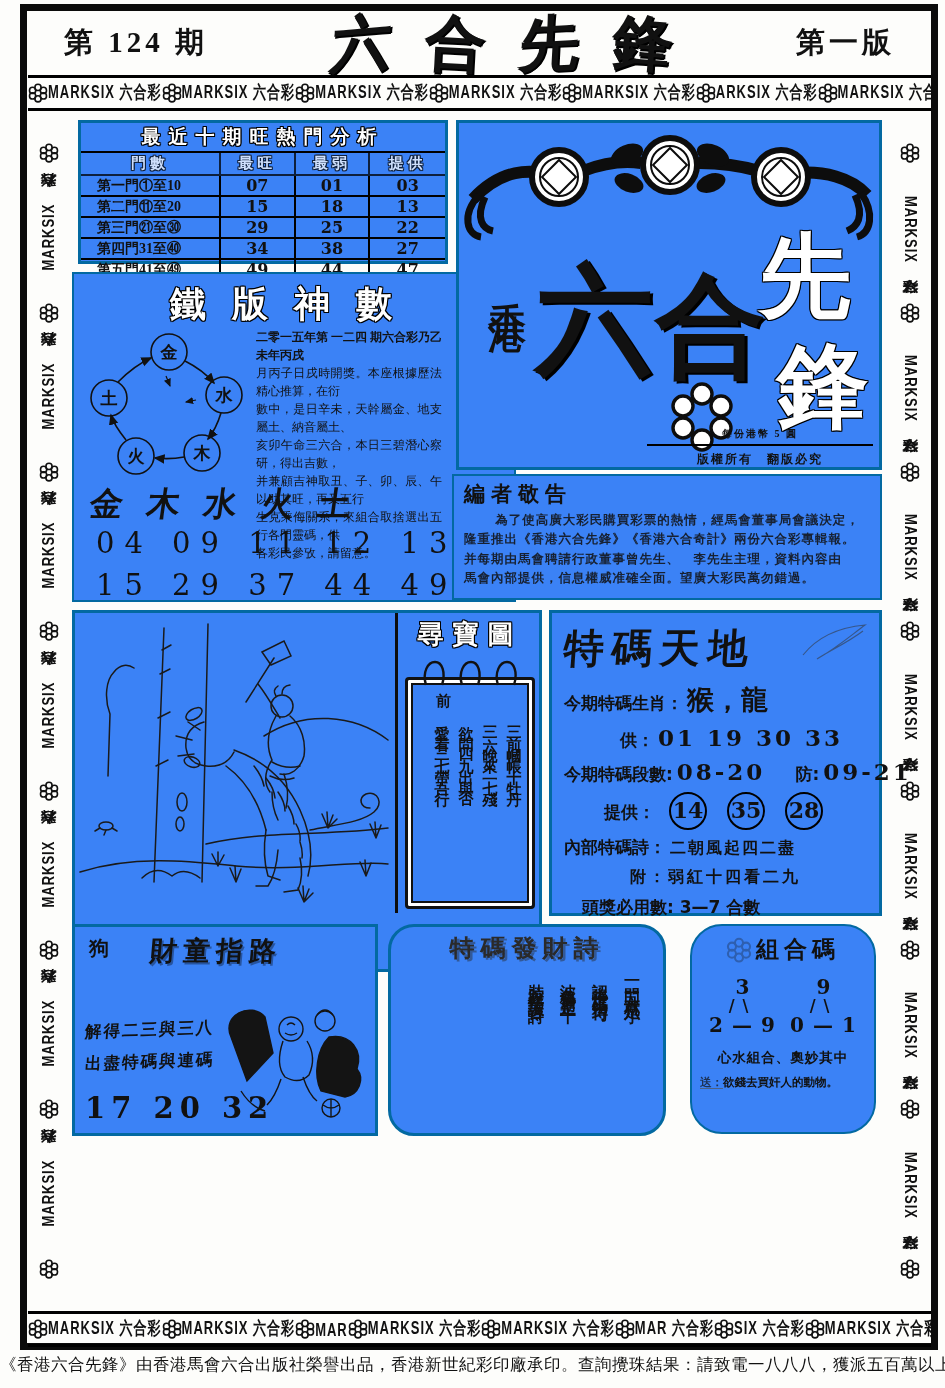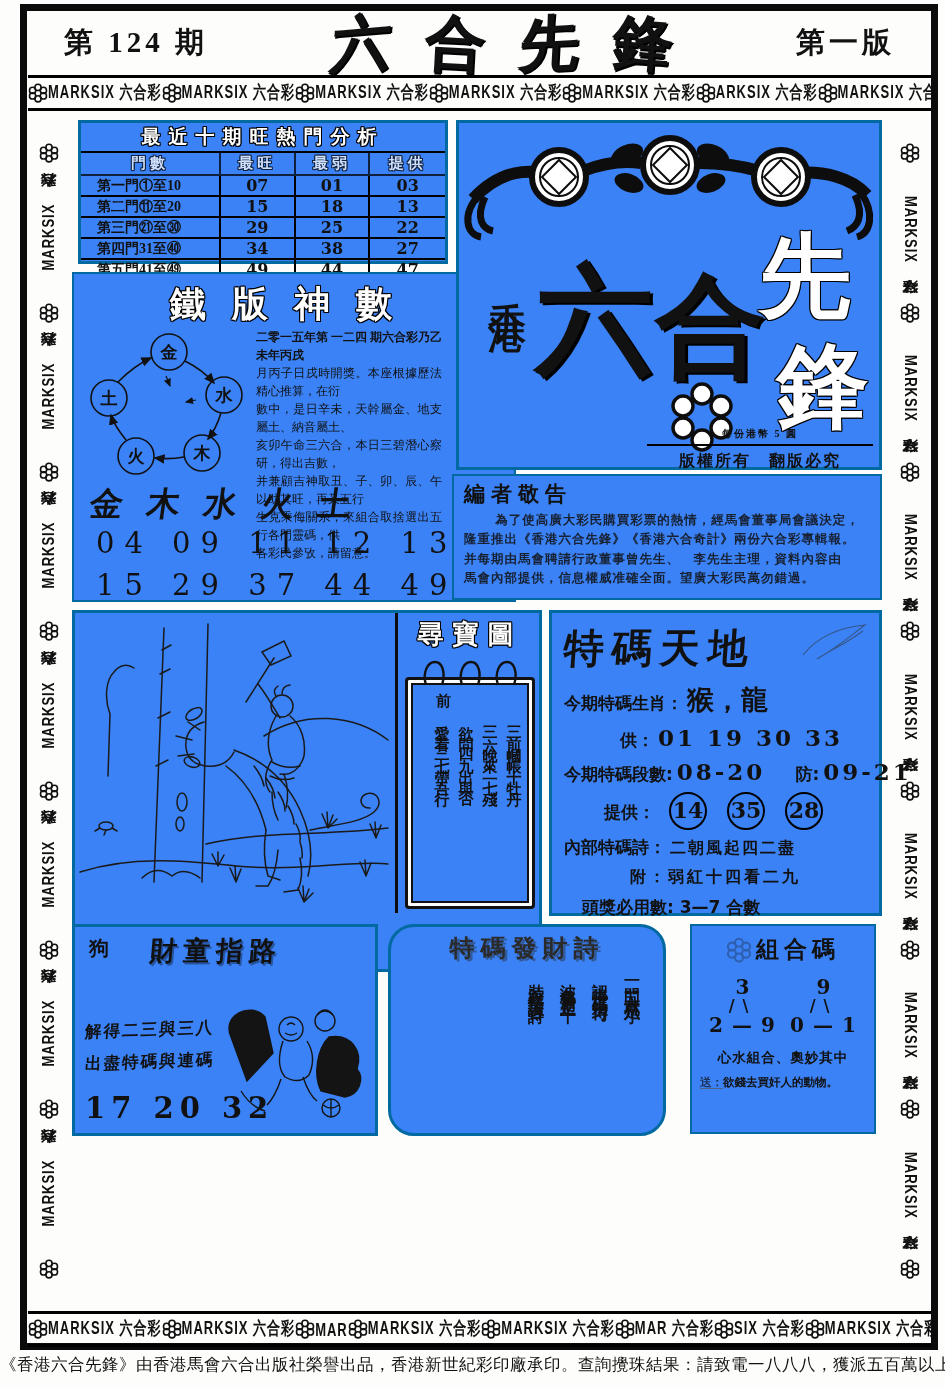--- a/index.html
+++ b/index.html
@@ -62,21 +62,21 @@
   
   .logo-box{left:456px;top:120px;width:426px;height:350px;}
   .logo-hk{position:absolute;left:22px;top:148px;writing-mode:vertical-rl;font-family:"DejaVu Sans",sans-serif;font-weight:900;font-size:38px;letter-spacing:14px;}
   .logo-ch{position:absolute;font-family:"DejaVu Sans",sans-serif;font-weight:900;line-height:1;}
   .ch-liu{left:76px;top:138px;font-size:118px;text-shadow:3px 2px 0 #000;}
   .ch-he{left:196px;top:148px;font-size:110px;text-shadow:3px 2px 0 #000;}
   .ch-xian{left:300px;top:108px;font-size:92px;}
   .ch-feng{left:318px;top:218px;font-size:92px;}
   .logo-cluster{position:absolute;left:208px;top:258px;}
   .logo-price{position:absolute;left:188px;top:304px;width:226px;text-align:center;font-weight:bold;font-size:10px;letter-spacing:2px;border-bottom:2px solid #000;padding-bottom:3px;}
-  .logo-copy{position:absolute;left:188px;top:328px;width:226px;text-align:center;font-weight:bold;font-size:16px;letter-spacing:2px;}
+  .logo-copy{position:absolute;left:188px;top:328px;width:226px;text-align:center;font-weight:bold;font-size:12px;letter-spacing:2px;}
 
   
   .notice{left:452px;top:474px;width:430px;height:126px;border-width:2px;padding:4px 10px;}
   .notice-title{font-family:"DejaVu Sans",sans-serif;font-weight:900;font-size:21px;letter-spacing:6px;}
   .notice-body{margin-top:3px;}
   .notice-line{display:block;font-size:12.5px;font-weight:bold;line-height:1.55;letter-spacing:1px;opacity:.85;}
   .notice-line:first-child{text-indent:2.5em;}
 
   
   .treasure{left:72px;top:610px;width:470px;height:362px;}
@@ -114,21 +114,21 @@
   .ct-art{position:absolute;right:4px;bottom:8px;}
 
   
   .poembox{left:388px;top:924px;width:278px;height:212px;border-radius:26px;}
   .pb-title{text-align:center;font-family:"DejaVu Sans",sans-serif;font-weight:900;font-size:25px;letter-spacing:6px;margin-top:4px;
     color:#2a2a2a;filter:blur(0.7px);text-shadow:2.5px 3px 0 rgba(40,40,40,.45);transform:scaleY(.95);}
   .pb-cols{position:absolute;left:6px;right:10px;top:44px;height:158px;writing-mode:vertical-rl;}
   .pb-cols .vcol{display:block;font-size:16px;font-weight:bold;letter-spacing:4px;margin:0 11px;font-family:"DejaVu Sans",sans-serif;}
 
   
-  .combo{left:690px;top:924px;width:186px;height:210px;border-width:2px;}
+  .combo{left:690px;top:924px;width:186px;height:210px;border-width:2px;border-radius:32px;}
   .cb-titlerow{display:flex;align-items:center;justify-content:center;gap:4px;margin-top:8px;}
   .cb-title{font-family:"DejaVu Sans",sans-serif;font-weight:900;font-size:23px;letter-spacing:5px;}
   .cb-tris{display:flex;justify-content:space-around;margin-top:10px;padding:0 10px;}
   .tri{display:flex;flex-direction:column;align-items:center;font-family:"DejaVu Serif",serif;font-weight:bold;}
   .tri-top{font-size:20px;}
   .tri-sl{font-size:16px;letter-spacing:8px;line-height:14px;}
   .tri-bot{font-size:20px;letter-spacing:1px;white-space:nowrap;}
   .cb-note{text-align:center;font-size:13.5px;font-weight:bold;letter-spacing:1px;margin-top:12px;}
   .cb-gift{font-size:11.5px;font-weight:bold;margin-top:8px;margin-left:8px;}
   .cb-gift .glab{border-bottom:1px solid #555;opacity:.7;}

